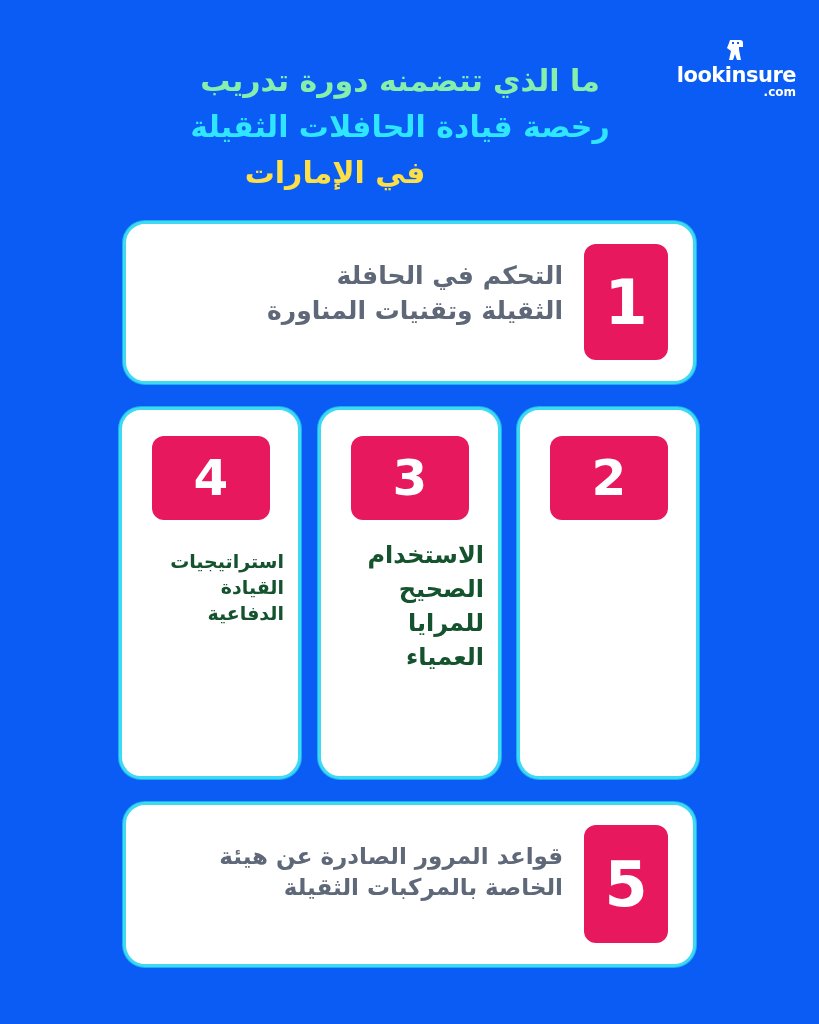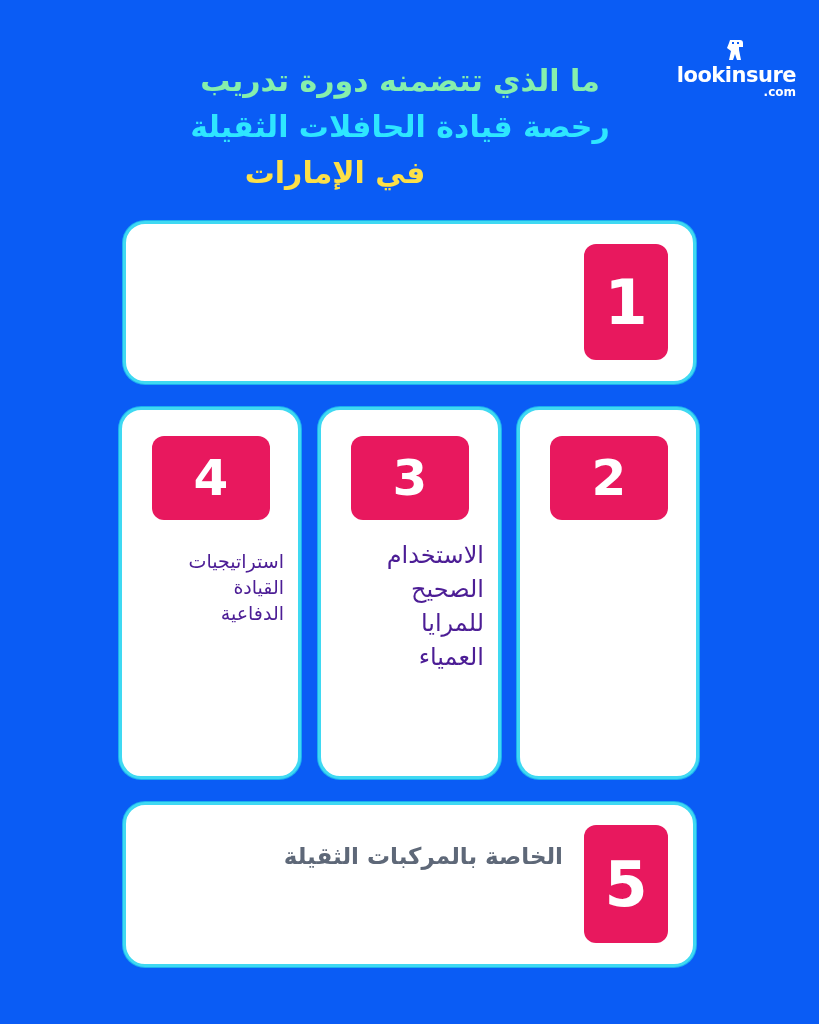--- a/index.html
+++ b/index.html
@@ -28,21 +28,21 @@
     position:absolute; background:#e8185e; border-radius:12px;
     color:#fff; font-weight:bold; display:flex; align-items:center; justify-content:center;
     font-family:"DejaVu Sans", sans-serif;
   }
   .wide-text {
     position:absolute; direction:rtl; text-align:right;
     color:#5e6878; font-weight:bold; font-size:25px; line-height:35px;
   }
   .col-text {
     position:absolute; direction:rtl; text-align:right;
-    color:#4c1d95; font-weight:normal; font-size:24px; line-height:34px;
+    color:#14532d; font-weight:bold; font-size:24px; line-height:34px;
   }
   .col-text.small { font-size:19px; line-height:26px; }
 </style>
 </head>
 <body>
 
 <div class="logo">
   <svg class="mascot" viewBox="0 0 22 24">
     <path d="M7 2 h10 a3 3 0 0 1 3 3 v4 h-4 v3 l2 10 h-4 l-2 -6 l-2 6 h-4 l2 -9 l-4 -3 l2 -5 z" fill="#fff"></path>
     <rect x="9" y="4" width="2" height="2" fill="#0a5cf5"></rect>
@@ -54,20 +54,24 @@
 
 <div class="title">
   <div class="l1">ما الذي تتضمنه دورة تدريب</div>
   <div class="l2">رخصة قيادة الحافلات الثقيلة</div>
   <div class="l3">في الإمارات</div>
 </div>
 
 <div class="card" style="left:123px; top:221px; width:573px; height:163px;">
   <div class="badge" style="left:458px; top:20px; width:84px; height:116px; font-size:62px;">
     <span>1</span>
+  </div>
+  <div class="wide-text" style="right:130px; top:34px; width:420px;">
+    <div>التحكم في الحافلة</div>
+    <div>الثقيلة وتقنيات المناورة</div>
   </div>
 </div>
 
 <div class="card" style="left:119px; top:407px; width:182px; height:372px;">
   <div class="badge" style="left:30px; top:26px; width:118px; height:84px; font-size:50px;">
     <span>4</span>
   </div>
   <div class="col-text small" style="right:14px; top:138px; width:160px;">
     <div>استراتيجيات</div>
     <div>القيادة</div>
@@ -91,15 +95,16 @@
   <div class="badge" style="left:30px; top:26px; width:118px; height:84px; font-size:50px;">
     <span>2</span>
   </div>
 </div>
 
 <div class="card" style="left:123px; top:802px; width:573px; height:165px;">
   <div class="badge" style="left:458px; top:20px; width:84px; height:118px; font-size:62px;">
     <span>5</span>
   </div>
   <div class="wide-text" style="right:130px; top:36px; width:430px; font-size:23px; line-height:31px;">
+    <div>قواعد المرور الصادرة عن هيئة</div>
     <div>الخاصة بالمركبات الثقيلة</div>
   </div>
 </div>
 
 </body></html>

